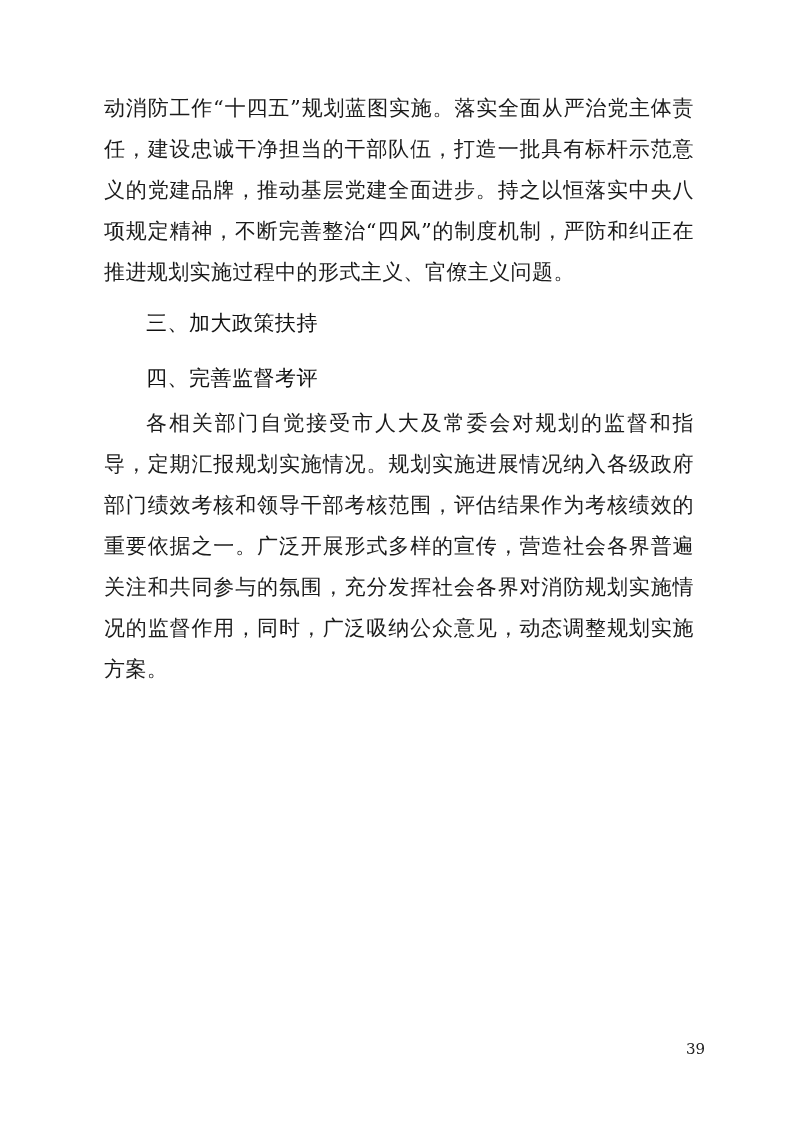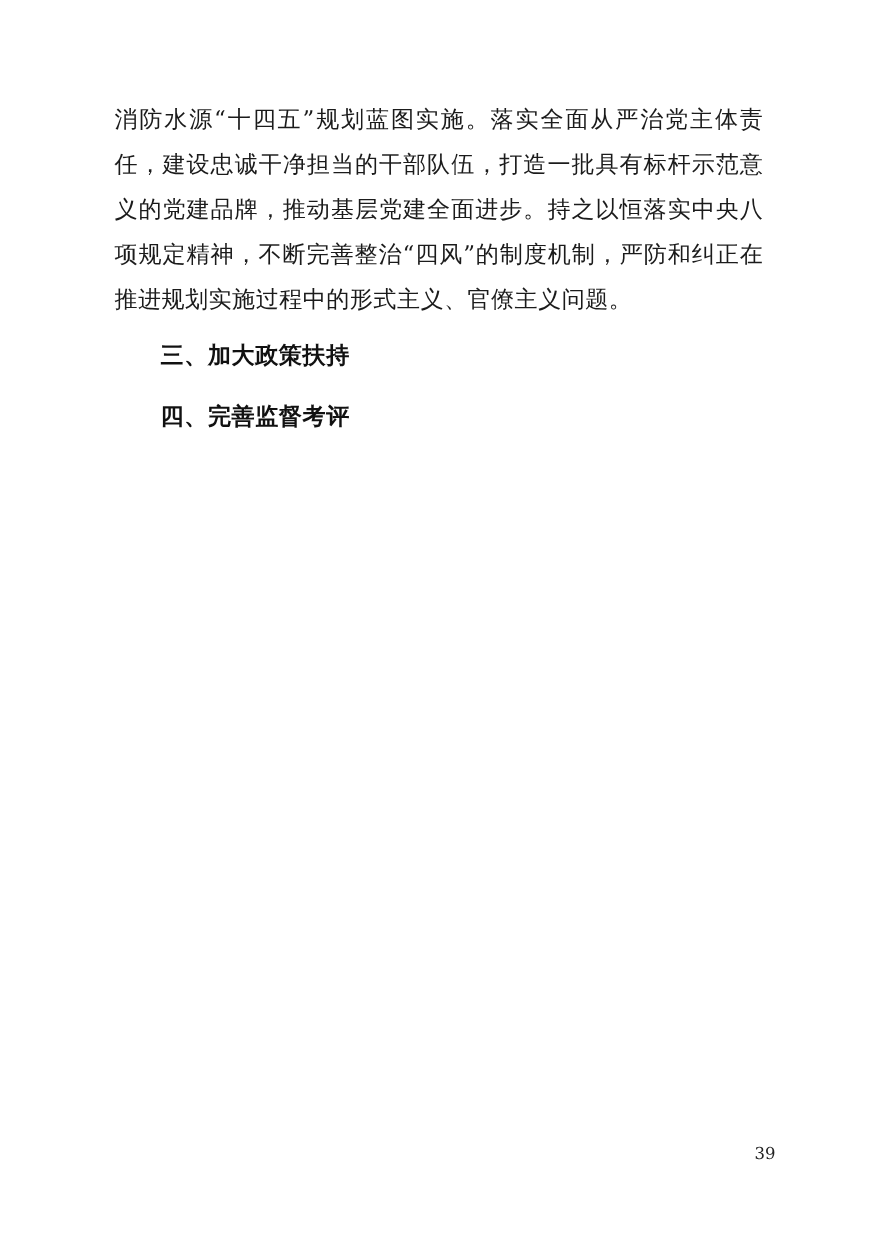--- a/index.html
+++ b/index.html
@@ -33,21 +33,21 @@
     text-justify: inter-ideograph;
     letter-spacing: 0.4px;
     margin: 0 0 0 0;
     word-break: break-all;
   }
   .para.indent {
     text-indent: 42px;
   }
   .heading {
     font-family: "DejaVu Sans", "Liberation Sans", sans-serif;
-    font-weight: bold;
+    font-weight: normal;
     font-size: 21px;
     line-height: 41px;
     color: #111111;
     text-indent: 42px;
     letter-spacing: 0.5px;
     margin: 6px 0 4px 0;
   }
   .spacer-sm { height: 4px; }
   .page-number {
     position: absolute;
@@ -57,28 +57,29 @@
     font-size: 15px;
     color: #222222;
   }
 </style>
 </head>
 <body>
 
 <div class="page">
   <div class="page-inner">
 
-    <p class="para">消防水源“十四五”规划蓝图实施。落实全面从严治党主体责任，建设忠诚干净担当的干部队伍，打造一批具有标杆示范意义的党建品牌，推动基层党建全面进步。持之以恒落实中央八项规定精神，不断完善整治“四风”的制度机制，严防和纠正在推进规划实施过程中的形式主义、官僚主义问题。</p>
+    <p class="para">动消防工作“十四五”规划蓝图实施。落实全面从严治党主体责任，建设忠诚干净担当的干部队伍，打造一批具有标杆示范意义的党建品牌，推动基层党建全面进步。持之以恒落实中央八项规定精神，不断完善整治“四风”的制度机制，严防和纠正在推进规划实施过程中的形式主义、官僚主义问题。</p>
 
     <div class="spacer-sm"></div>
 
     <h2 class="heading">三、加大政策扶持</h2>
 
 
     <div class="spacer-sm"></div>
 
     <h2 class="heading">四、完善监督考评</h2>
 
+    <p class="para indent">各相关部门自觉接受市人大及常委会对规划的监督和指导，定期汇报规划实施情况。规划实施进展情况纳入各级政府部门绩效考核和领导干部考核范围，评估结果作为考核绩效的重要依据之一。广泛开展形式多样的宣传，营造社会各界普遍关注和共同参与的氛围，充分发挥社会各界对消防规划实施情况的监督作用，同时，广泛吸纳公众意见，动态调整规划实施方案。</p>
 
   </div>
 
   <div class="page-number">39</div>
 </div>
 
 </body></html>

